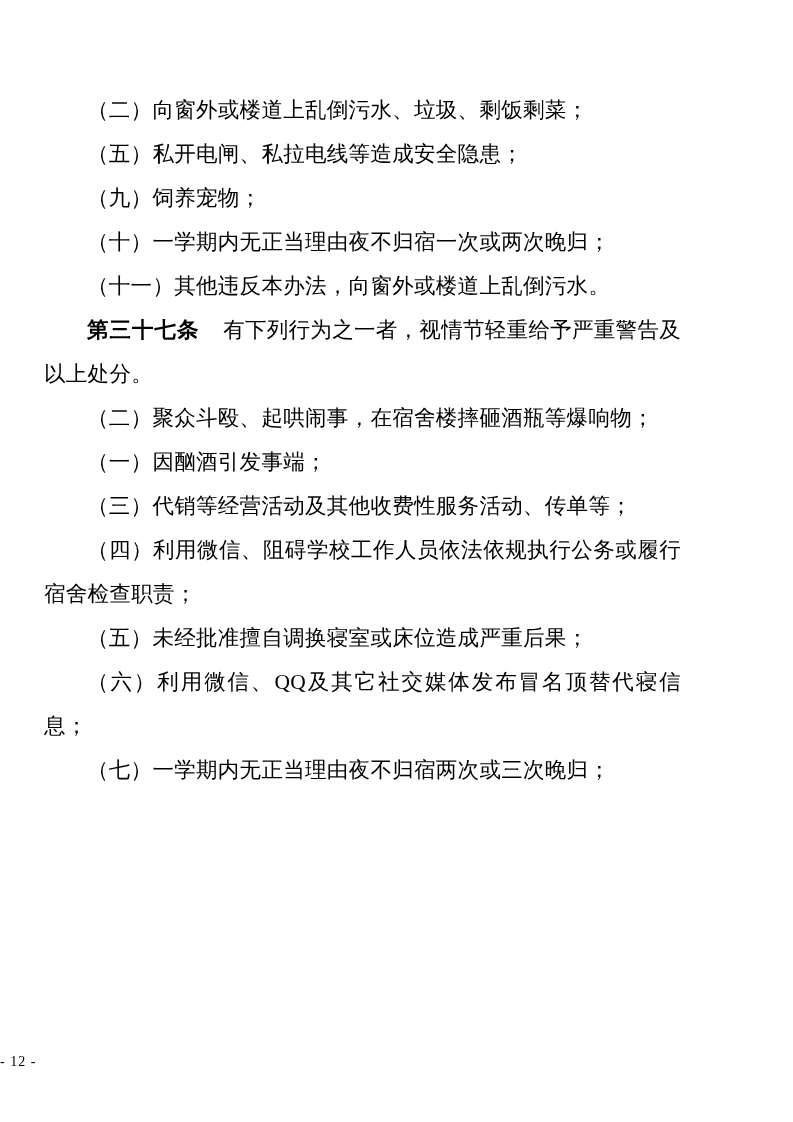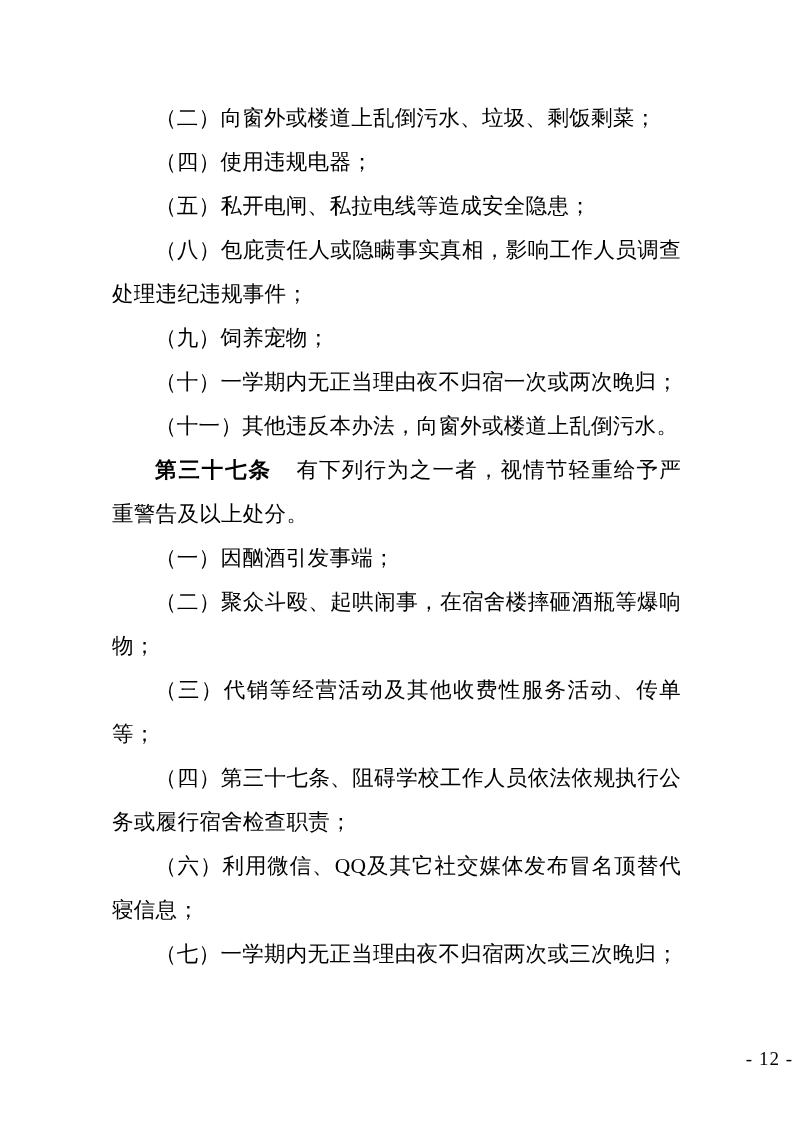--- a/index.html
+++ b/index.html
@@ -11,25 +11,25 @@
     height: 1122px;
     background: #ffffff;
     font-family: "Liberation Serif", "DejaVu Serif", serif;
     color: #000000;
     position: relative;
     overflow: hidden;
   }
   .page {
     position: absolute;
     left: 0;
-    top: 8px;
+    top: 0;
     width: 793px;
     height: 830px;
     box-sizing: border-box;
-    padding: 88px 112px 0 112px;
+    padding: 88px 112px 0 44px;
   }
   .body-text {
     font-size: 21.5px;
     line-height: 44px;
     text-align: justify;
     letter-spacing: 0.3px;
   }
   .para {
     margin: 0;
     text-indent: 2em;
@@ -48,50 +48,49 @@
   }
   .gap {
     display: inline-block;
     width: 1.1em;
   }
   .footer {
     position: absolute;
     left: 0;
     bottom: 52px;
     width: 793px;
-    text-align: right;
-    font-size: 19px;
+    text-align: left;
+    font-size: 14px;
     font-family: "Liberation Serif", "DejaVu Serif", serif;
     letter-spacing: 1px;
   }
   .pagenum-wrap {
     display: inline-block;
     padding-left: 0;
   }
 </style>
 </head>
 <body>
 
 <div class="page">
   <div class="body-text">
 
     <p class="para">（二）向窗外或楼道上乱倒污水、垃圾、剩饭剩菜；</p>
-    <p class="para">（四）使用违规电器；</p>
     <p class="para">（五）私开电闸、私拉电线等造成安全隐患；</p>
-    <p class="para">（八）包庇责任人或隐瞒事实真相，影响工作人员调查处理违纪违规事件；</p>
     <p class="para">（九）饲养宠物；</p>
     <p class="para">（十）一学期内无正当理由夜不归宿一次或两次晚归；</p>
     <p class="para">（十一）其他违反本办法，向窗外或楼道上乱倒污水。</p>
 
     <p class="para heading-para"><span class="clause-title">第三十七条</span><span class="gap"></span><span>有下列行为之一者，视情节轻重给予严重警告及以上处分。</span></p>
 
+    <p class="para">（二）聚众斗殴、起哄闹事，在宿舍楼摔砸酒瓶等爆响物；</p>
     <p class="para">（一）因酗酒引发事端；</p>
-    <p class="para">（二）聚众斗殴、起哄闹事，在宿舍楼摔砸酒瓶等爆响物；</p>
     <p class="para">（三）代销等经营活动及其他收费性服务活动、传单等；</p>
-    <p class="para">（四）第三十七条、阻碍学校工作人员依法依规执行公务或履行宿舍检查职责；</p>
+    <p class="para">（四）利用微信、阻碍学校工作人员依法依规执行公务或履行宿舍检查职责；</p>
+    <p class="para">（五）未经批准擅自调换寝室或床位造成严重后果；</p>
     <p class="para">（六）利用微信、QQ及其它社交媒体发布冒名顶替代寝信息；</p>
     <p class="para">（七）一学期内无正当理由夜不归宿两次或三次晚归；</p>
 
   </div>
 </div>
 
 <div class="footer">
   <span class="pagenum-wrap">- 12 -</span>
 </div>
 

